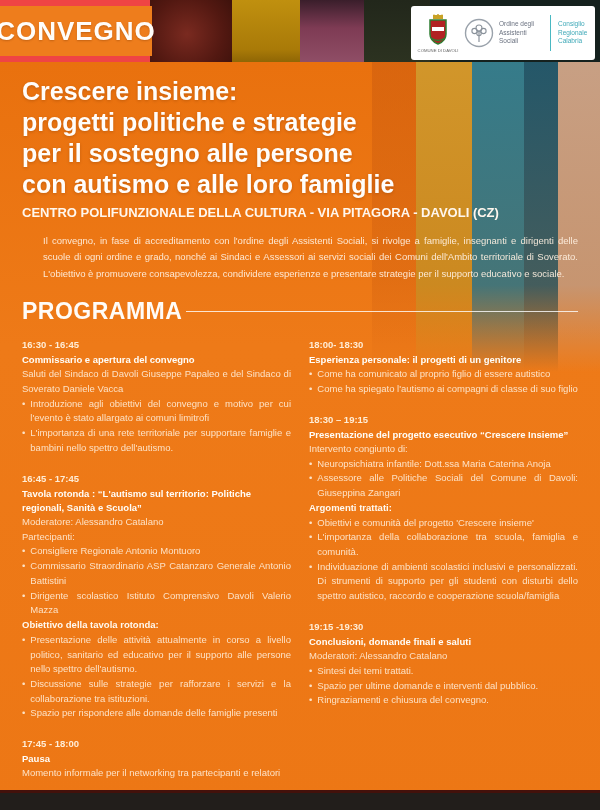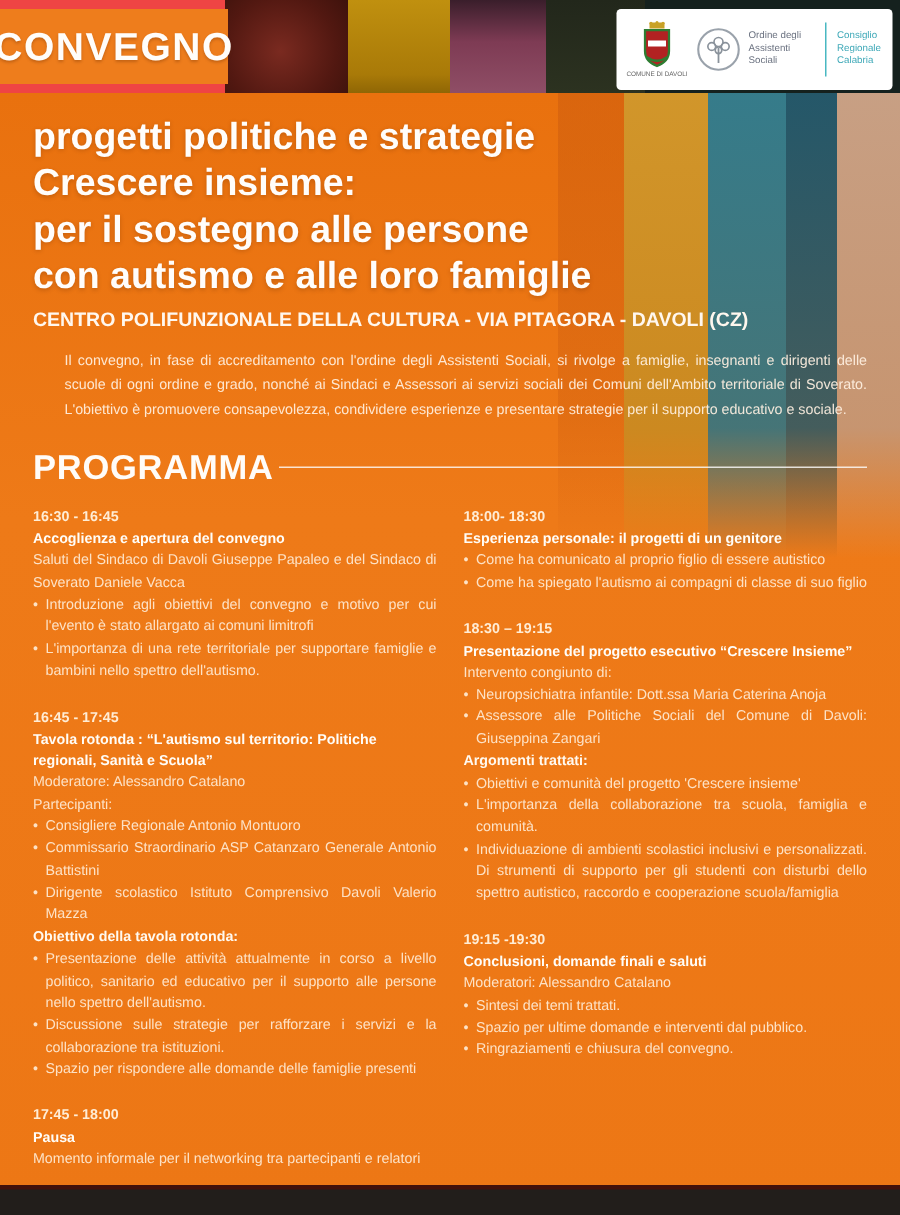--- a/index.html
+++ b/index.html
@@ -108,39 +108,39 @@
       <div class="c0"></div>
       <div class="c1"></div>
       <div class="c2"></div>
       <div class="c3"></div>
       <div class="c4"></div>
     </div>
 
     <div class="content">
       <div class="hero">
         <h1 class="title">
+          <span>Crescere insieme:</span>
           <span>progetti politiche e strategie</span>
-          <span>Crescere insieme:</span>
           <span>per il sostegno alle persone</span>
           <span>con autismo e alle loro famiglie</span>
         </h1>
         <div class="venue">CENTRO POLIFUNZIONALE DELLA CULTURA - VIA PITAGORA - DAVOLI (CZ)</div>
         <div class="intro">Il convegno, in fase di accreditamento con l'ordine degli Assistenti Sociali, si rivolge a famiglie, insegnanti e dirigenti delle scuole di ogni ordine e grado, nonché ai Sindaci e Assessori ai servizi sociali dei Comuni dell'Ambito territoriale di Soverato. L'obiettivo è promuovere consapevolezza, condividere esperienze e presentare strategie per il supporto educativo e sociale.</div>
       </div>
 
       <div class="programma">
         <h2>PROGRAMMA</h2>
         <div class="rule"></div>
       </div>
 
       <div class="program">
         <div>
             <div class="block">
               <div class="time">16:30 - 16:45</div>
-              <div class="btitle">Accoglienza e apertura del convegno</div>
+              <div class="btitle">Commissario e apertura del convegno</div>
               <div class="titem">Saluti del Sindaco di Davoli Giuseppe Papaleo e del Sindaco di Soverato Daniele Vacca</div>
               <div class="bitem">
                 <span class="dot">•</span>
                 <span>Introduzione agli obiettivi del convegno e motivo per cui l'evento è stato allargato ai comuni limitrofi</span>
               </div>
               <div class="bitem">
                 <span class="dot">•</span>
                 <span>L'importanza di una rete territoriale per supportare famiglie e bambini nello spettro dell'autismo.</span>
               </div>
             </div>

